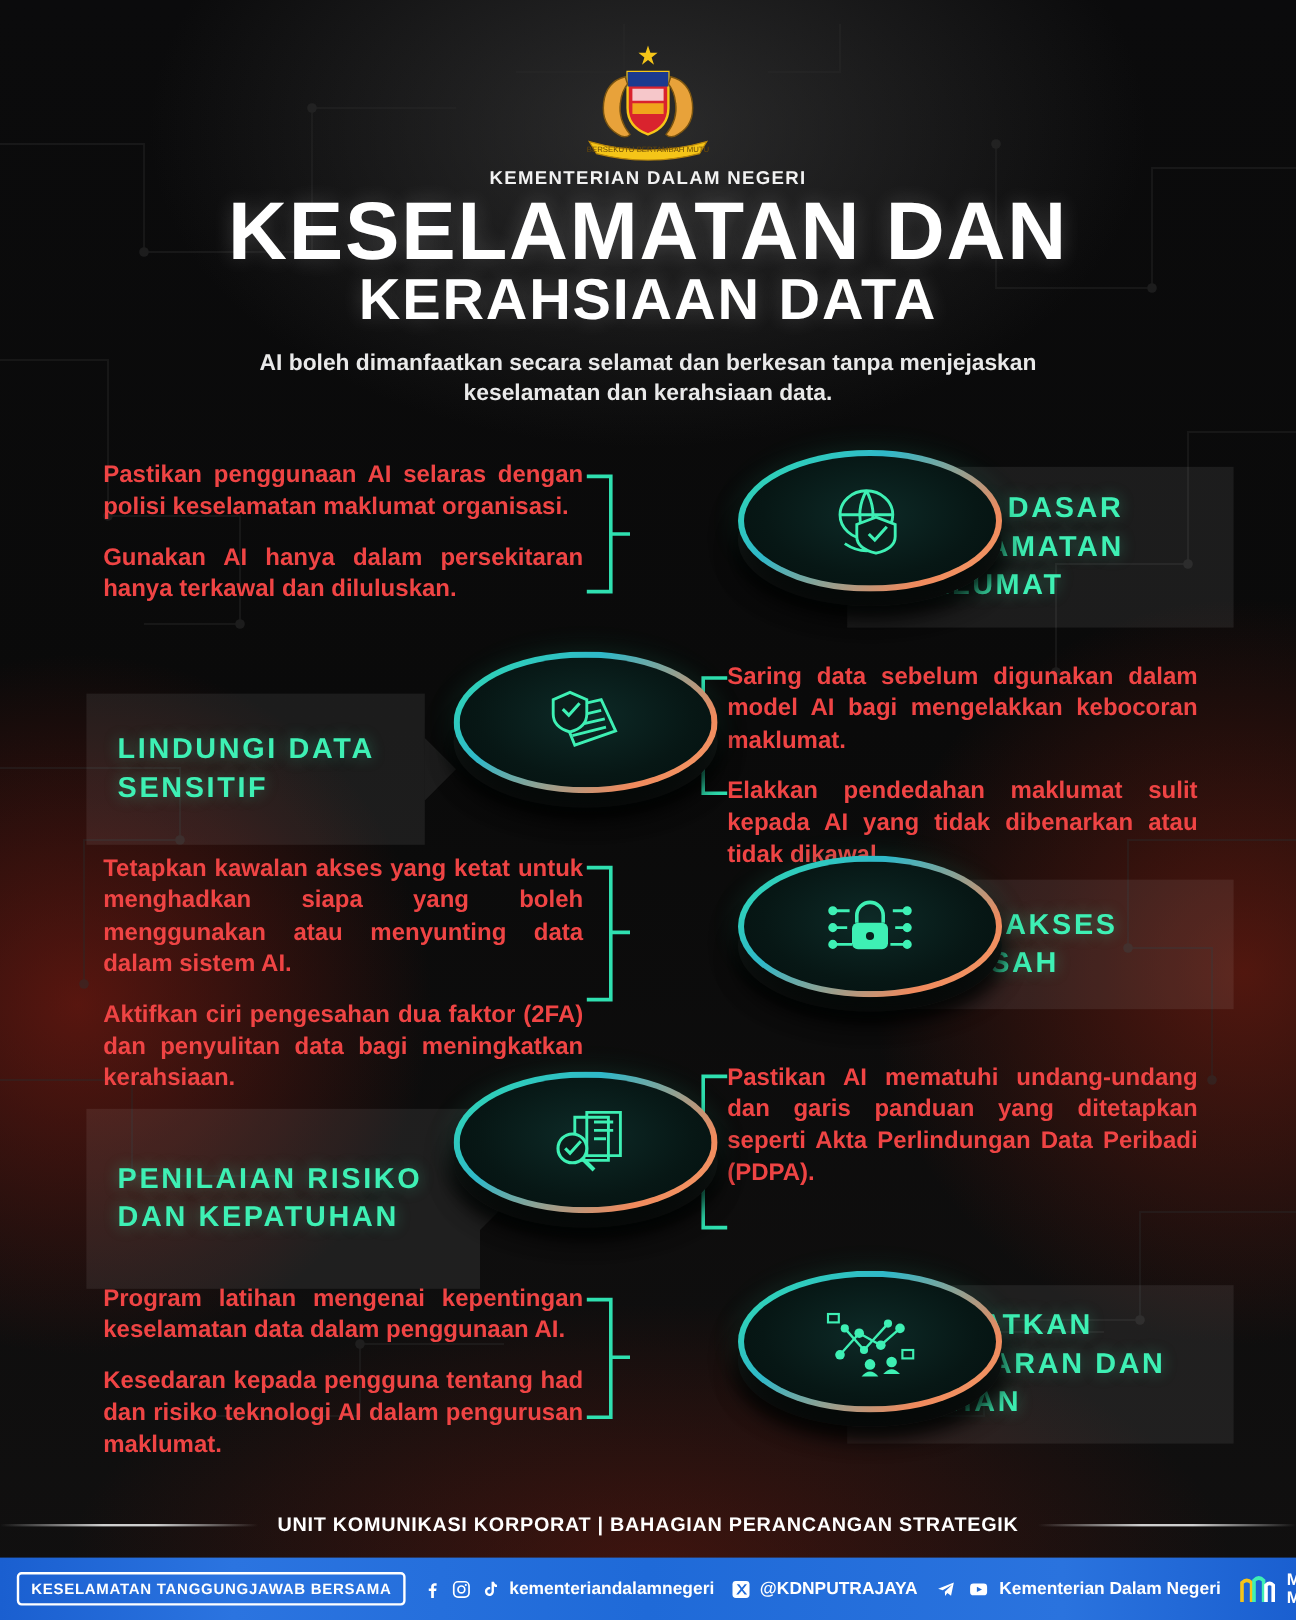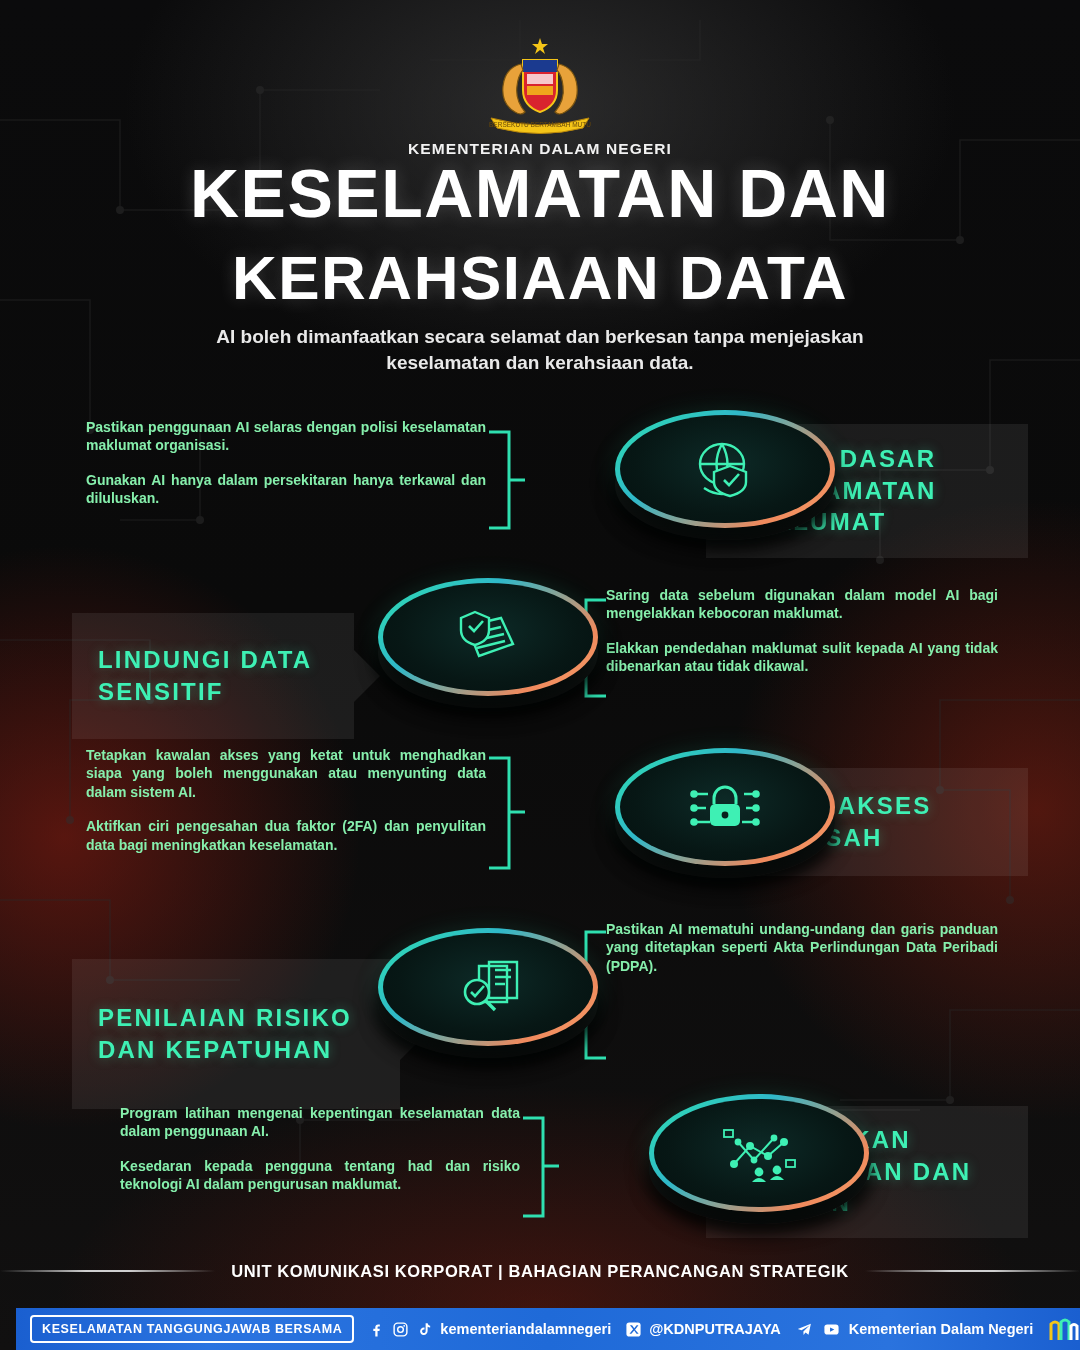--- a/index.html
+++ b/index.html
@@ -30,21 +30,21 @@
   .kicker{
     margin-top:26px;font-size:34px;font-weight:bold;letter-spacing:2.4px;
     color:#ffffff;
   }
   .title1,.title2{
     font-weight:bold;letter-spacing:1.5px;line-height:.98;
     color:#ffffff;
     text-shadow:0 0 18px rgba(255,255,255,.18);
   }
   .title1{font-size:68px;margin-top:2px;}
-  .title2{font-size:62px;margin-top:21px;}
+  .title2{font-size:48px;margin-top:0;}
   .subtitle{
     margin:16px auto 0;width:720px;font-size:19px;line-height:1.35;font-weight:bold;color:#e9e9e9;
   }
   
   .rows{position:relative;margin-top:26px;}
   .row{position:relative;height:auto;}
   .oval-wrap{position:absolute;left:50%;transform:translateX(-50%);}
   .oval{
     width:210px;height:108px;border-radius:50%;
     border:5px solid transparent;
@@ -71,39 +71,39 @@
     color:#3ef0b4;font-weight:bold;font-size:24px;letter-spacing:2.2px;line-height:1.32;
     text-shadow:0 0 12px rgba(62,240,180,.35);
   }
   .label-box.right{right:52px;text-align:left;}
   .label-box.left{left:72px;text-align:left;margin-top:21px;}
   .notch{position:absolute;top:50%;transform:translateY(-50%);width:0;height:0;}
   .notch.left{left:-26px;border-top:26px solid transparent;border-bottom:26px solid transparent;border-right:26px solid rgba(255,255,255,.075);}
   .notch.right{right:-26px;border-top:26px solid transparent;border-bottom:26px solid transparent;border-left:26px solid rgba(255,255,255,.075);}
   .texts{position:absolute;top:0;width:420px;}
   .texts p{
-    margin:0 0 16px 0;font-size:14px;line-height:1.32;color:#86efac;font-weight:600;
+    margin:0 0 16px 0;font-size:20px;line-height:1.32;color:#ef4444;font-weight:600;
     text-align:justify;
   }
   .texts p:last-child{margin-bottom:0;}
   
   .footer{
     position:absolute;left:0;right:0;bottom:0;height:108px;
   }
   .footline{
     position:absolute;top:0;left:0;right:0;height:58px;
     display:flex;align-items:center;justify-content:center;
   }
   .footline .txt{
     font-size:16.5px;font-weight:bold;letter-spacing:.6px;color:#ffffff;
     padding:0 16px;
   }
   .rule{height:2px;background:linear-gradient(90deg,rgba(255,255,255,0),#cfcfcf 40%,#cfcfcf 60%,rgba(255,255,255,0));flex:1;max-width:250px;}
   .footbar{
-    position:absolute;bottom:0;left:16px;right:0;height:42px;
+    position:absolute;bottom:0;left:0;right:0;height:52px;
     background:linear-gradient(90deg,#1a5fd0 0%, #2b74e0 18%, #1f6ad8 50%, #2a73de 82%, #1a5fd0 100%);
     display:flex;align-items:center;gap:14px;padding:0 14px;box-sizing:border-box;
   }
   .pill{
     border:2px solid #ffffff;border-radius:4px;padding:5px 10px;font-size:12.5px;font-weight:bold;letter-spacing:.6px;color:#fff;white-space:nowrap;
   }
   .social{display:flex;align-items:center;gap:7px;font-size:14.5px;font-weight:bold;color:#fff;white-space:nowrap;}
   .madani{
     margin-left:auto;display:flex;align-items:center;gap:7px;
   }
@@ -230,21 +230,21 @@
     </svg>
     <div class="texts" style="left:606px;top:16px;width:392px;">
       <p>Saring data sebelum digunakan dalam model AI bagi mengelakkan kebocoran maklumat.</p>
       <p>Elakkan pendedahan maklumat sulit kepada AI yang tidak dibenarkan atau tidak dikawal.</p>
     </div>
   </div>
 
   <div class="row" style="position:absolute;top:328px;left:0;right:0;height:178px;">
     <div class="texts" style="left:86px;top:16px;width:400px;">
       <p>Tetapkan kawalan akses yang ketat untuk menghadkan siapa yang boleh menggunakan atau menyunting data dalam sistem AI.</p>
-      <p>Aktifkan ciri pengesahan dua faktor (2FA) dan penyulitan data bagi meningkatkan keselamatan.</p>
+      <p>Aktifkan ciri pengesahan dua faktor (2FA) dan penyulitan data bagi meningkatkan kerahsiaan.</p>
     </div>
     <svg width="40" height="124" style="position:absolute;left:487px;top:22px;">
       <path d="M2 6 H22 V60 H38 M22 60 V116 H2" fill="none" stroke="#2fe0b0" stroke-width="3"></path>
     </svg>
     <div class="oval-wrap" style="top:18px;left:615px;transform:none;">
       <div class="oval-base"></div>
       <div class="oval">
         <svg width="86" height="66" viewBox="0 0 86 66">
           <g fill="none" stroke="#3EF0B4" stroke-width="2.4">
             <path d="M14 20 h12 M14 34 h10 M14 48 h14 M62 20 h10 M64 34 h8 M60 48 h12"></path>
@@ -288,21 +288,21 @@
       </div>
     </div>
     <svg width="40" height="140" style="position:absolute;left:568px;top:18px;">
       <path d="M38 6 H18 V68 H2 M18 68 V132 H38" fill="none" stroke="#2fe0b0" stroke-width="3"></path>
     </svg>
     <div class="texts" style="left:606px;top:12px;width:392px;">
       <p>Pastikan AI mematuhi undang-undang dan garis panduan yang ditetapkan seperti Akta Perlindungan Data Peribadi (PDPA).</p>
     </div>
   </div>
 
-  <div class="row" style="position:absolute;top:692px;left:0;right:0;height:180px;margin-left:34px;">
+  <div class="row" style="position:absolute;top:692px;left:0;right:0;height:180px;">
     <div class="texts" style="left:86px;top:10px;width:400px;">
       <p>Program latihan mengenai kepentingan keselamatan data dalam penggunaan AI.</p>
       <p>Kesedaran kepada pengguna tentang had dan risiko teknologi AI dalam pengurusan maklumat.</p>
     </div>
     <svg width="40" height="112" style="position:absolute;left:487px;top:18px;">
       <path d="M2 6 H22 V54 H38 M22 54 V104 H2" fill="none" stroke="#2fe0b0" stroke-width="3"></path>
     </svg>
     <div class="oval-wrap" style="top:0px;left:615px;transform:none;">
       <div class="oval-base"></div>
       <div class="oval">

